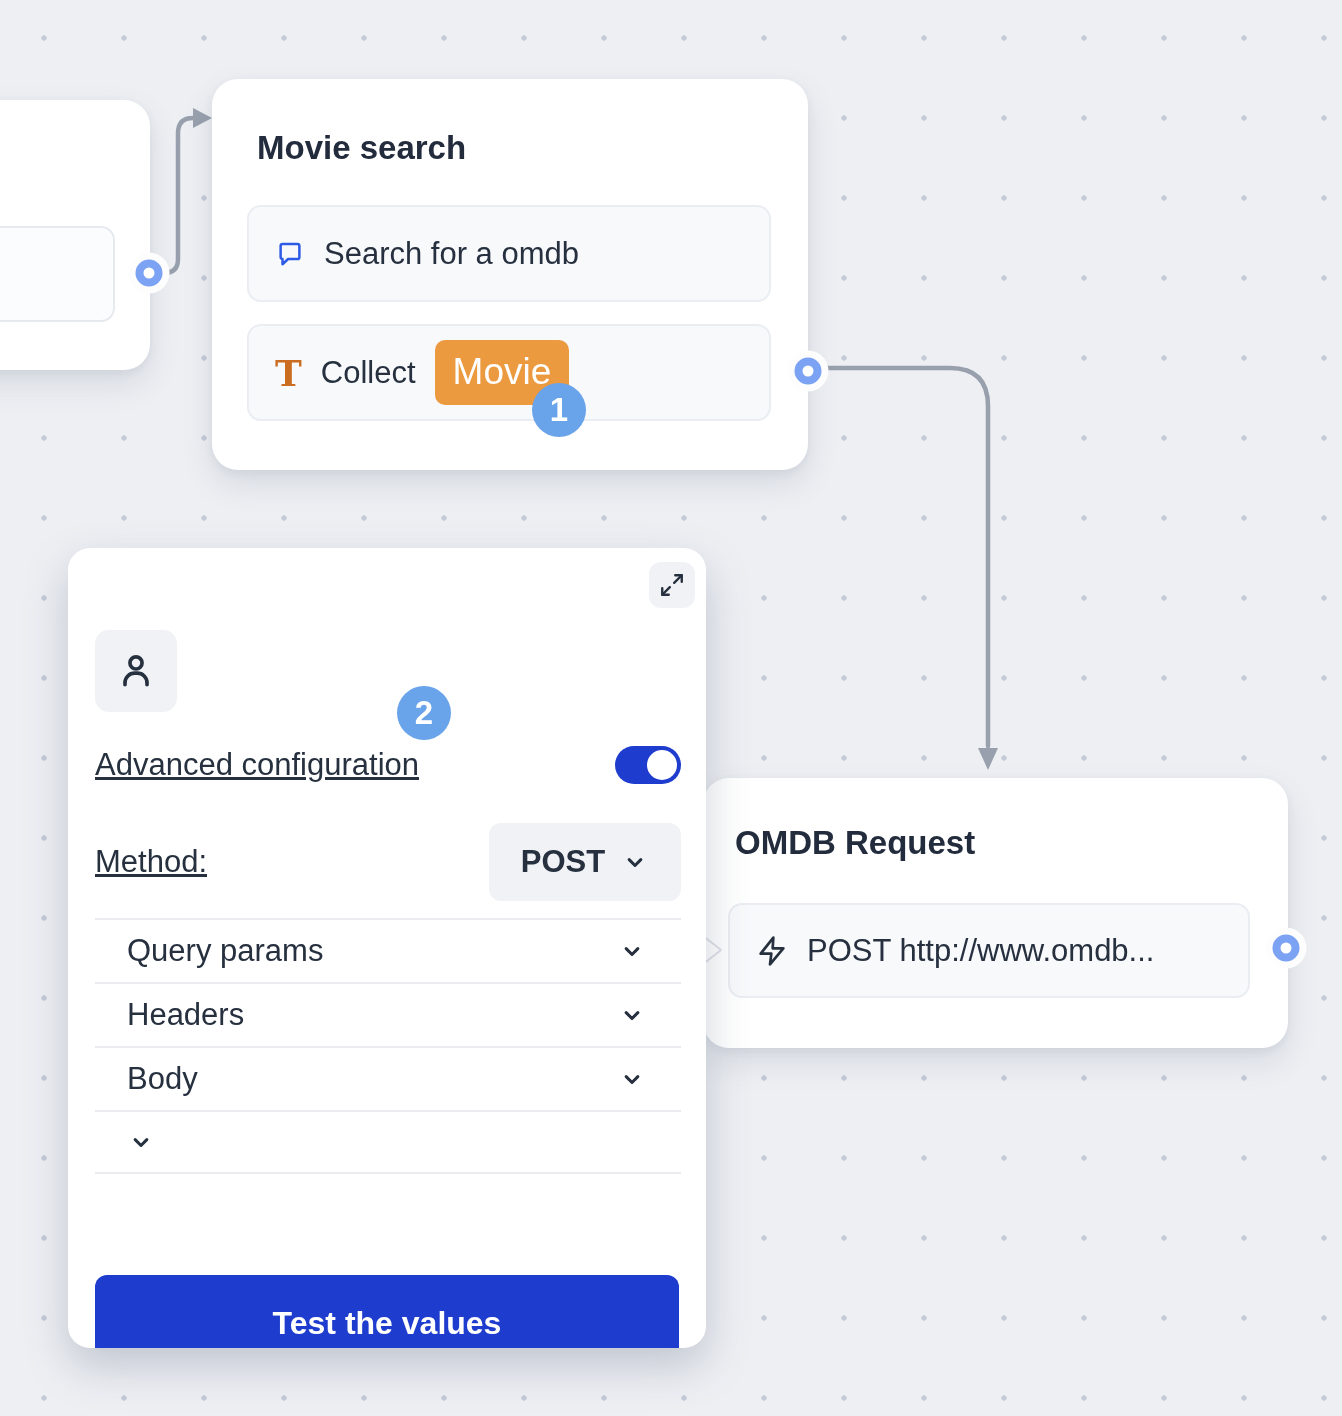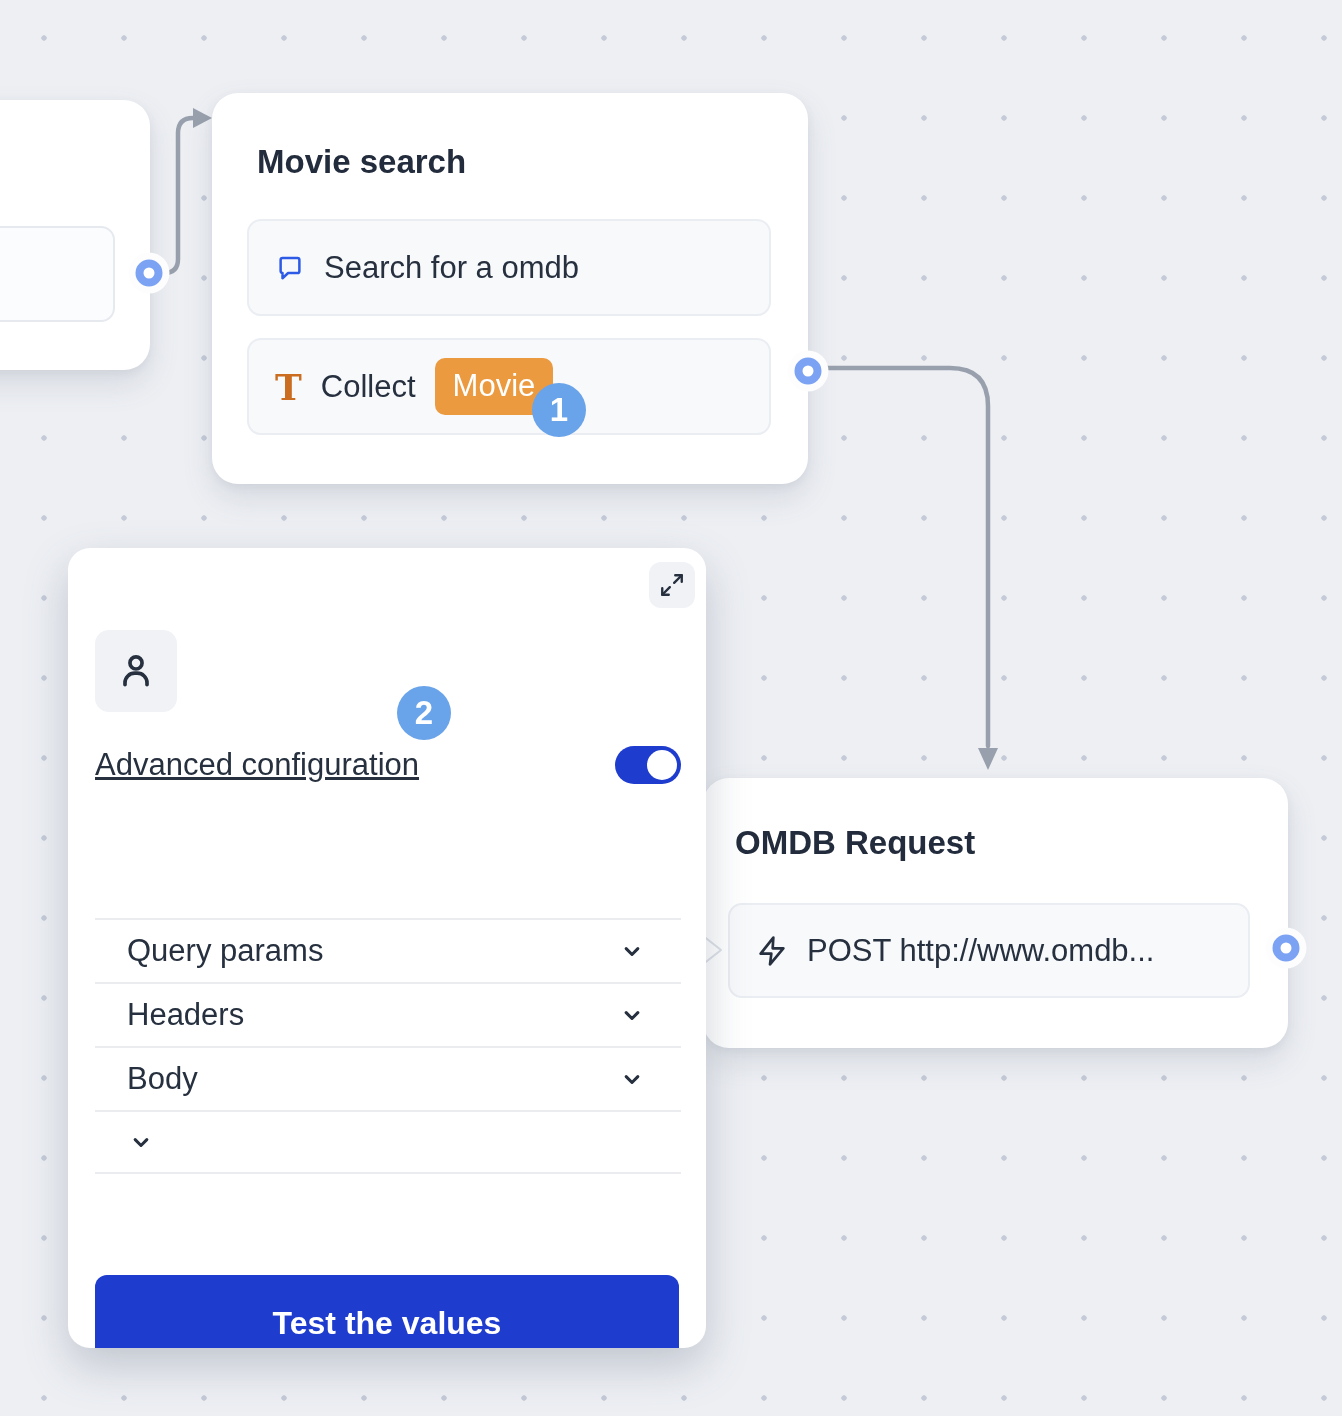--- a/index.html
+++ b/index.html
@@ -28,21 +28,21 @@
         border:8px solid #7ba2f3;background:#fff;box-shadow:0 0 0 7px #fdfdfe;
         transform:translate(-50%,-50%);z-index:15;}
 
   
   .step-badge{position:absolute;width:54px;height:54px;border-radius:50%;background:#69a3ea;
         color:#fff;font-size:33px;font-weight:700;display:flex;align-items:center;
         justify-content:center;z-index:35;}
 
   
   .var-chip{background:#eb9a40;color:#fff;border-radius:10px;padding:8px 18px;
-        font-size:31px;line-height:1.3;}
+        font-size:37px;line-height:1.3;}
 
   
   .t-icon{font-family:"DejaVu Serif","Liberation Serif",serif;font-size:36px;
         font-weight:600;color:#cb6d21;line-height:1;}
 
   
   .panel{position:absolute;left:68px;top:548px;width:638px;height:800px;background:#fff;
         border-radius:22px;box-shadow:0 18px 44px rgba(80,92,115,.28);overflow:hidden;z-index:30;}
   .expand-btn{position:absolute;top:14px;right:11px;width:46px;height:46px;border-radius:12px;
         background:#f0f2f6;display:flex;align-items:center;justify-content:center;}
@@ -83,21 +83,21 @@
   <polygon points="212,118 193,108 193,128" fill="#99a0ad"></polygon>
 
   <path d="M822 368 L950 368 Q988 368 988 406 L988 746" fill="none" stroke="#99a0ad" stroke-width="4.5" stroke-linecap="round"></path>
   <polygon points="988,770 978,748 998,748" fill="#99a0ad"></polygon>
 </svg>
 
 <div class="card" style="left:-80px;top:100px;width:230px;height:270px;"></div>
 <div class="item-row" style="left:-30px;top:226px;width:145px;height:96px;background:#fbfcfe;border-color:#e6eaef;z-index:11;"></div>
 <div class="port" style="left:149px;top:273px;"></div>
 
-<div class="card" style="left:212px;top:79px;width:596px;height:391px;margin-top:14px;">
+<div class="card" style="left:212px;top:79px;width:596px;height:391px;">
   <div class="node-title" style="left:45px;top:52px;">Movie search</div>
 
   <div class="item-row" style="left:35px;top:126px;width:524px;height:97px;">
     <svg class="icon" width="30" height="30" viewBox="0 0 24 24" fill="none" stroke="#2e5be6" stroke-width="2" stroke-linejoin="round" stroke-linecap="round">
       <path d="M4.5 5.5 c0-.8.7-1.5 1.5-1.5 h12 c.8 0 1.5.7 1.5 1.5 v9 c0 .8-.7 1.5-1.5 1.5 H10.5 l-4.5 4.2 v-4.2 H6 c-.8 0-1.5-.7-1.5-1.5 z"></path>
     </svg>
     <span class="row-label">Search for a omdb</span>
   </div>
 
   <div class="item-row" style="left:35px;top:245px;width:524px;height:97px;">
@@ -143,20 +143,29 @@
     </div>
   </div>
 
   <div class="adv-row">
     <span class="panel-label">Advanced configuration</span>
     <div class="toggle">
       <div class="knob"></div>
     </div>
   </div>
 
+  <div class="method-row">
+    <span class="panel-label">Method:</span>
+    <div class="method-select">
+      <span>POST</span>
+      <svg class="icon" width="28" height="28" viewBox="0 0 24 24" fill="none" stroke="#26303f" stroke-width="2.6" stroke-linecap="round" stroke-linejoin="round">
+        <polyline points="7 10 12 15 17 10"></polyline>
+      </svg>
+    </div>
+  </div>
 
   <div class="sections">
     <div class="section">
       <span>Query params</span>
       <svg class="icon" width="28" height="28" viewBox="0 0 24 24" fill="none" stroke="#26303f" stroke-width="2.6" stroke-linecap="round" stroke-linejoin="round">
           <polyline points="7 10 12 15 17 10"></polyline>
         </svg>
     </div>
     <div class="section">
       <span>Headers</span>

